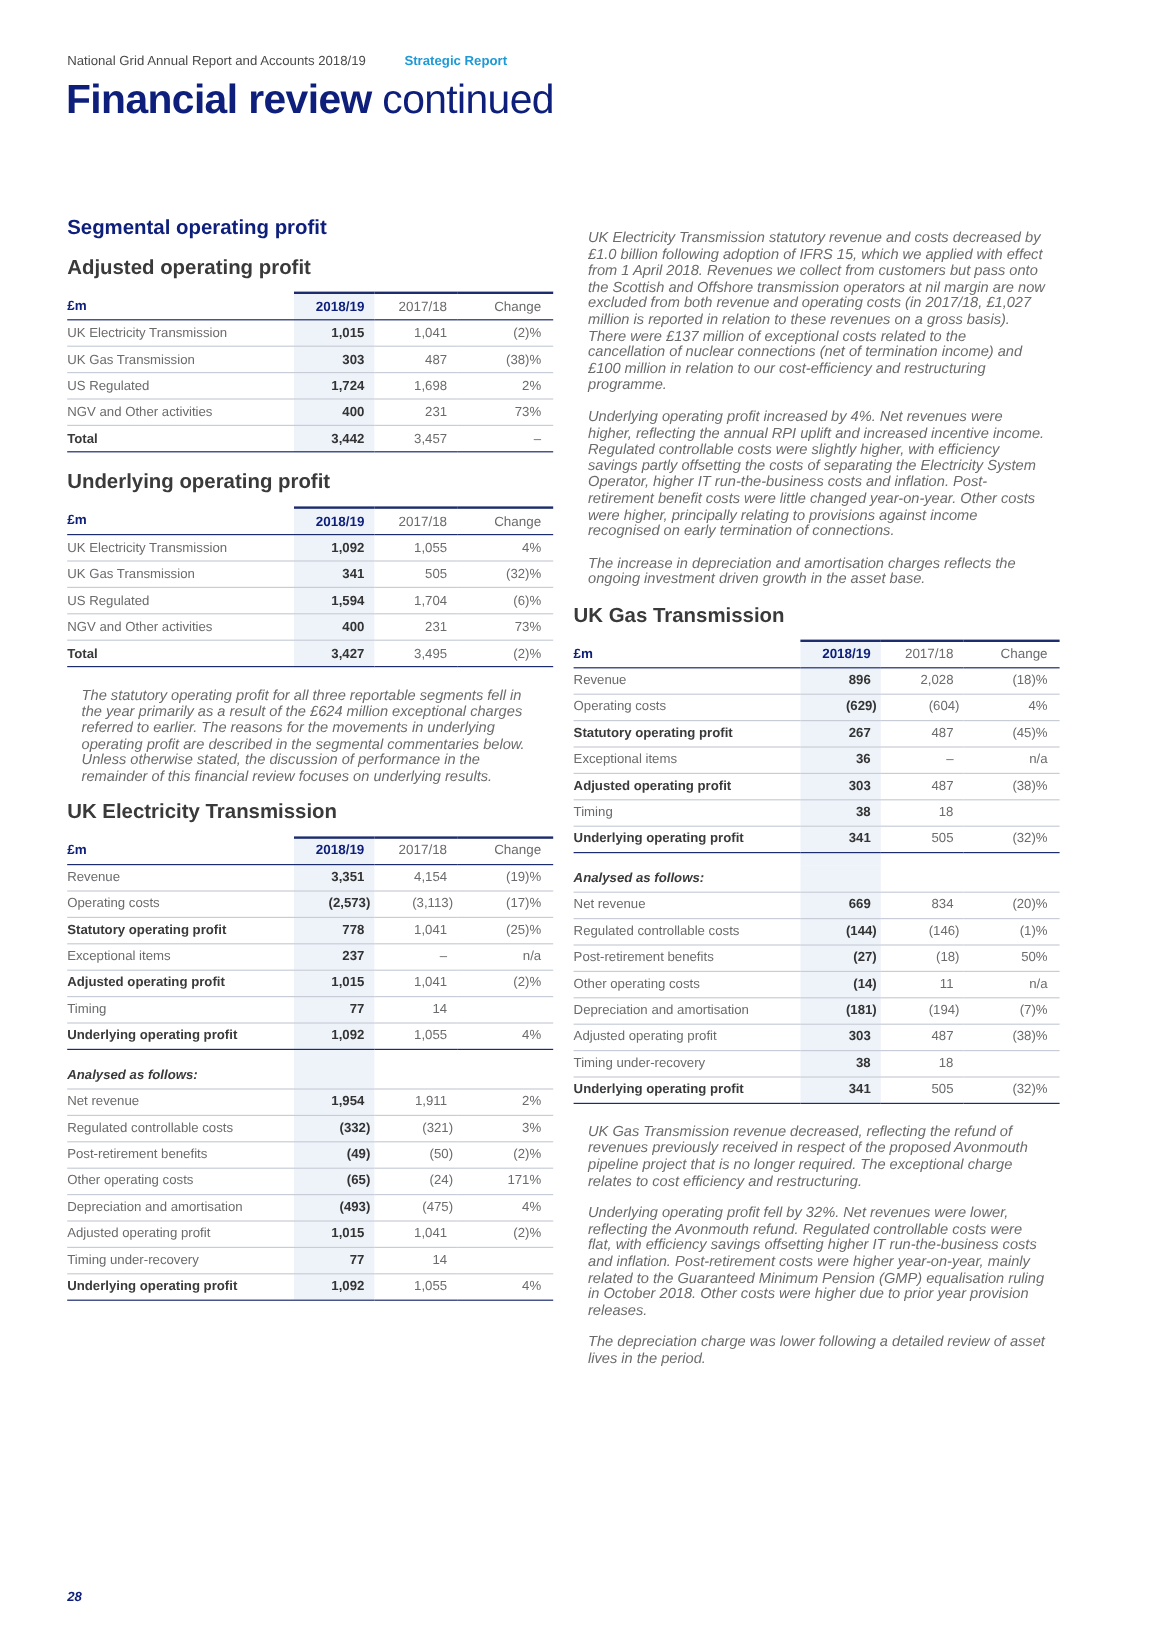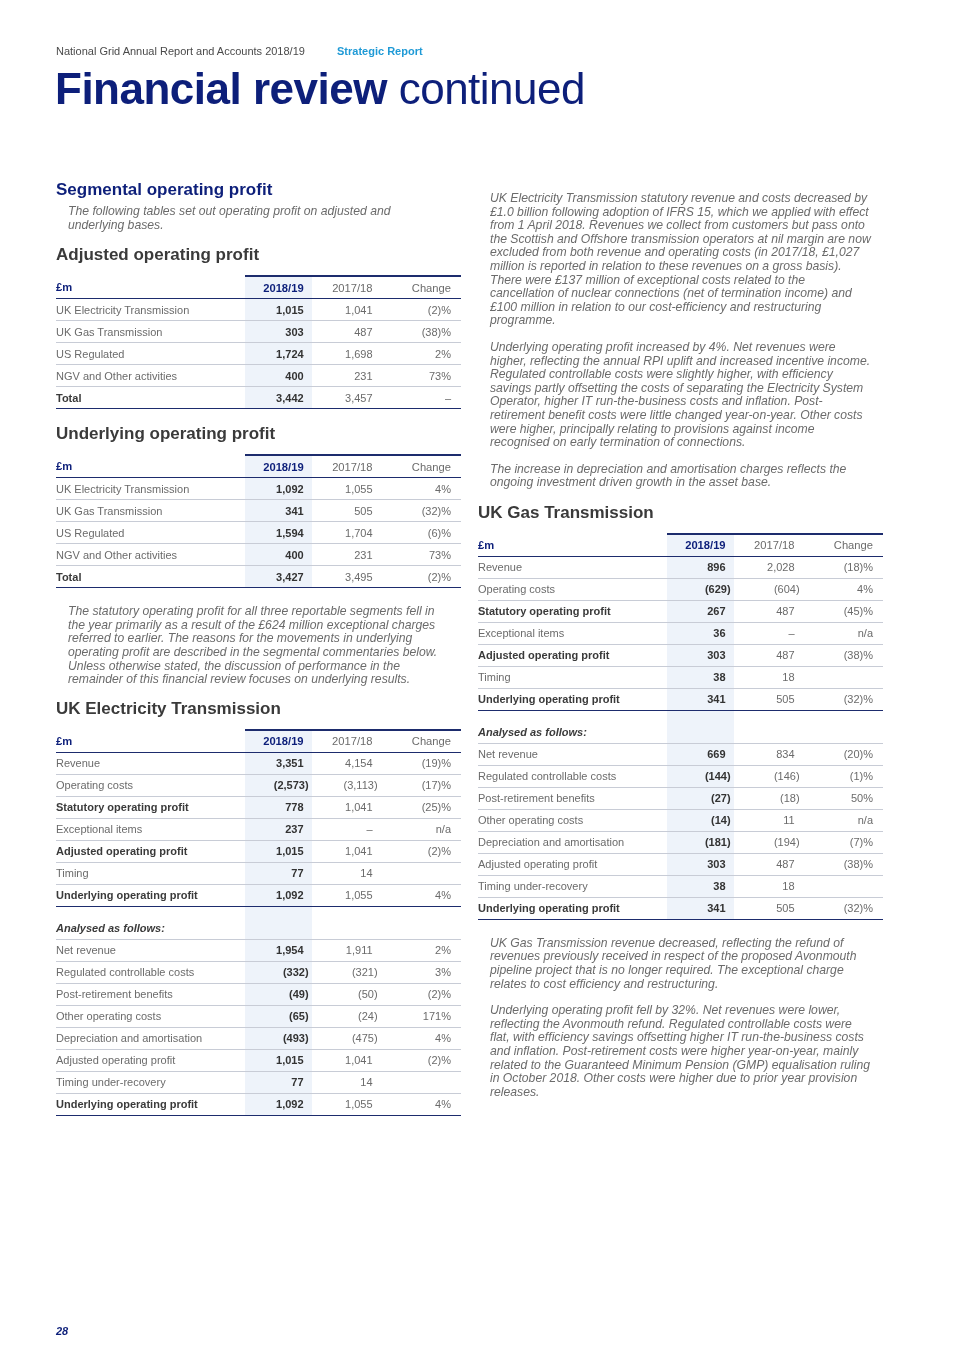--- a/index.html
+++ b/index.html
@@ -1,20 +1,20 @@
 <!DOCTYPE html>
 <html><head>
 <meta charset="utf-8">
 <style>
   html, body { margin: 0; padding: 0; background: #ffffff; }
   body { width: 965px; height: 1365px; position: relative; font-family: "Liberation Sans", sans-serif; color: #6b6b6b; }
   .top-bar { position: absolute; left: 56px; top: 45px; font-size: 11px; color: #4a4a4a; }
   .top-bar .section { position: absolute; left: 281px; top: 0; white-space: nowrap; color: #1f9ad6; font-weight: bold; }
   .top-bar .report { white-space: nowrap; }
-  .page-title { position: absolute; left: 55px; top: 64px; font-size: 44px; color: #0d1f7a; letter-spacing: -0.5px; white-space: nowrap; text-align: right; }
+  .page-title { position: absolute; left: 55px; top: 64px; font-size: 34px; color: #0d1f7a; letter-spacing: -0.5px; white-space: nowrap; text-align: right; }
   .page-title .strong { font-weight: bold; }
   .page-title .light { font-weight: normal; }
 
   .col { position: absolute; top: 180px; width: 405px; }
   .col.left { left: 56px; }
   .col.right { left: 478px; }
 
   h3 { margin: 0; font-size: 17px; font-weight: bold; color: #3a3a3a; }
   h3.navy { color: #0d1f7a; }
   p { margin: 12px; font-size: 12.2px; line-height: 13.6px; color: #6b6b6b; font-style: italic; }
@@ -49,21 +49,20 @@
   <span class="report">National Grid Annual Report and Accounts 2018/19</span>
   <span class="section">Strategic Report</span>
 </div>
 <div class="page-title">
   <span class="strong">Financial review</span>
   <span class="light">continued</span>
 </div>
 
 <div class="col left">
   <h3 class="navy">Segmental operating profit</h3>
-  <p style="margin-top:5px;">The following tables set out operating profit on adjusted and underlying bases.</p>
 
   <h3 style="margin-top:13px;">Adjusted operating profit</h3>
   <table class="fin" style="margin-top:10px;">
     <thead>
       <tr>
         <th class="c-label lbl">£m</th>
         <th class="c-cur">2018/19</th>
         <th class="c-prev">2017/18</th>
         <th class="c-chg">Change</th>
       </tr>
@@ -381,15 +380,16 @@
           <td class="c-label">Underlying operating profit</td>
           <td class="c-cur">341</td>
           <td class="c-prev">505</td>
           <td class="c-chg">(32)%</td>
         </tr>
       </tbody>
   </table>
 
   <p style="margin-top:17px;">UK Gas Transmission revenue decreased, reflecting the refund of revenues previously received in respect of the proposed Avonmouth pipeline project that is no longer required. The exceptional charge relates to cost efficiency and restructuring.</p>
   <p style="margin-top:13px;">Underlying operating profit fell by 32%. Net revenues were lower, reflecting the Avonmouth refund. Regulated controllable costs were flat, with efficiency savings offsetting higher IT run-the-business costs and inflation. Post-retirement costs were higher year-on-year, mainly related to the Guaranteed Minimum Pension (GMP) equalisation ruling in October 2018. Other costs were higher due to prior year provision releases.</p>
+  <p style="margin-top:13px;">The depreciation charge was lower following a detailed review of asset lives in the period.</p>
 </div>
 
 <div class="page-num">28</div>
 
 </body></html>

